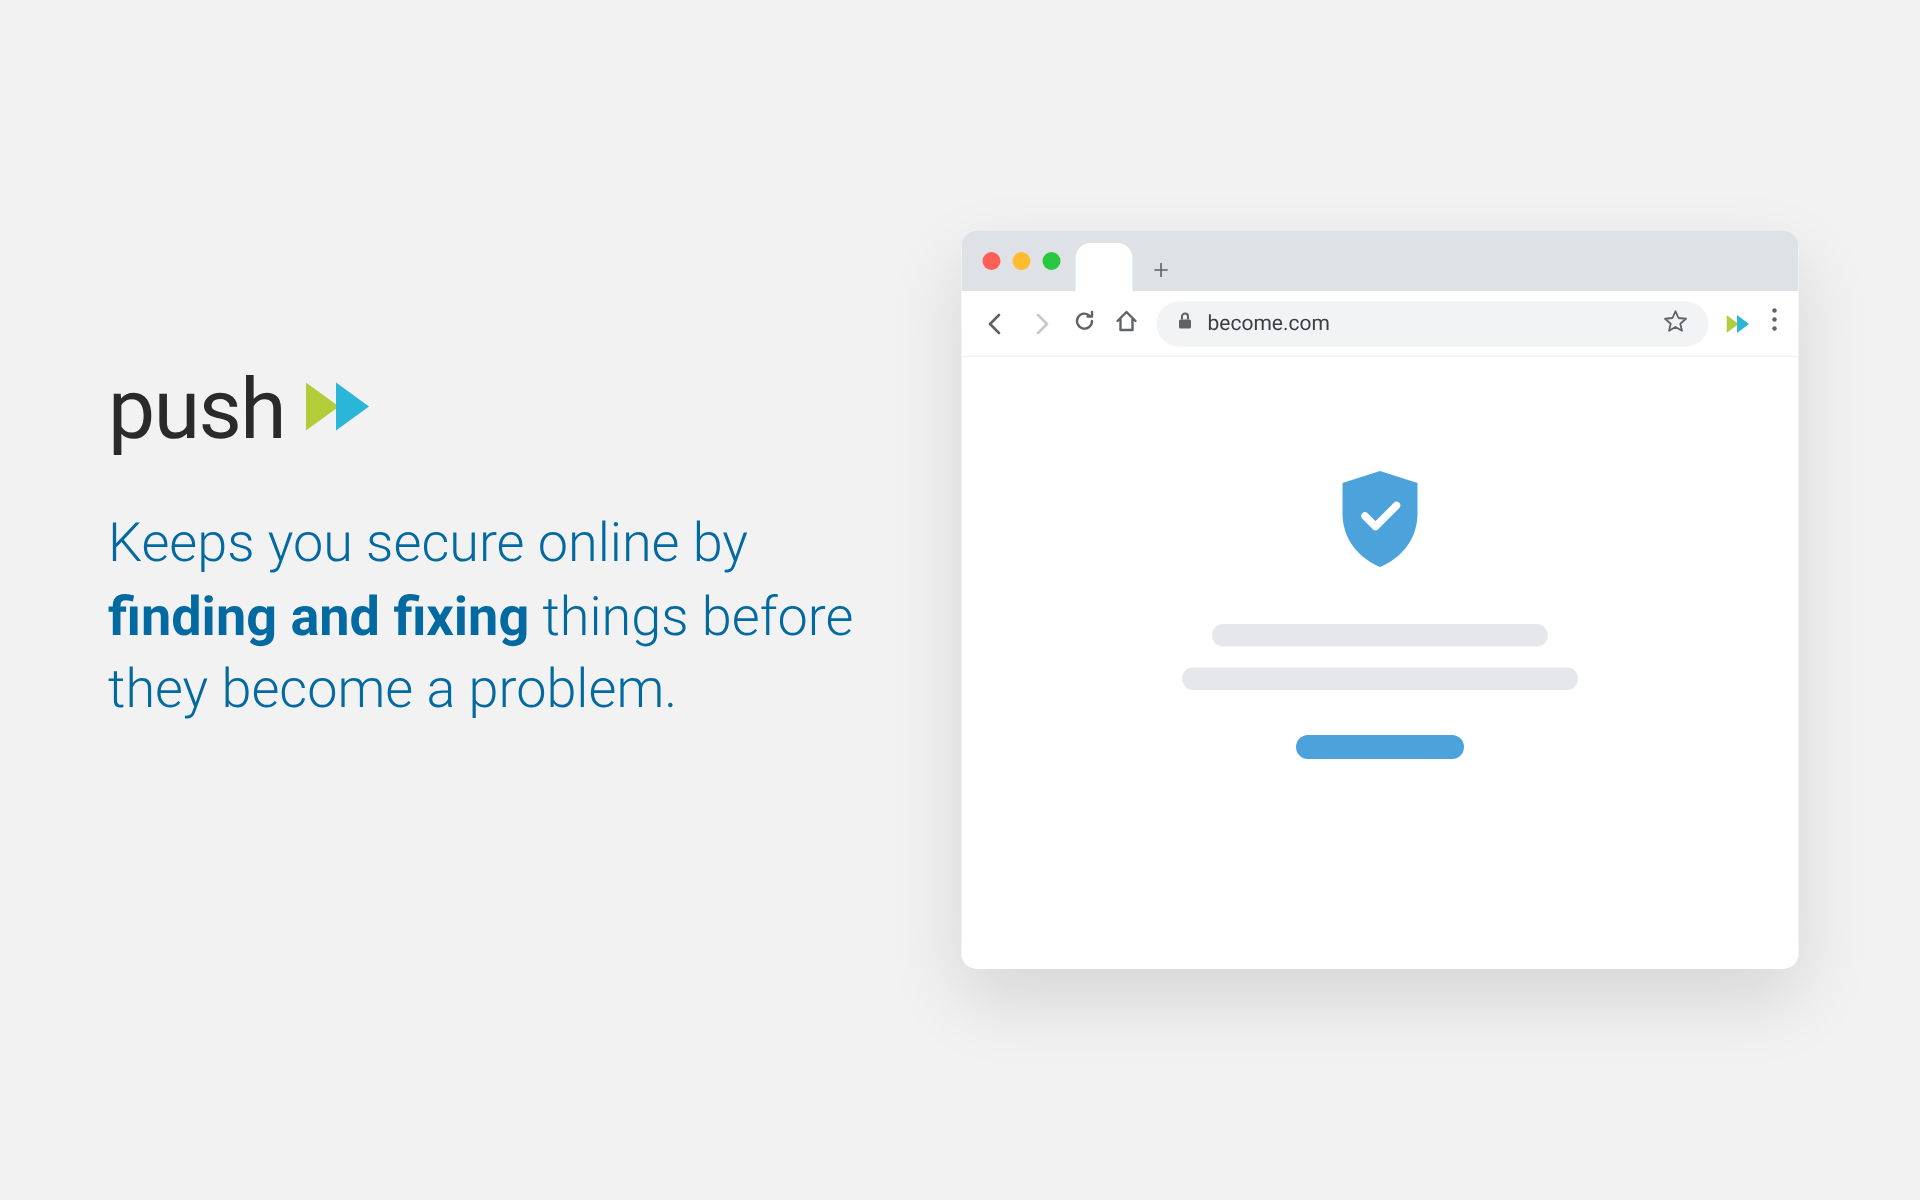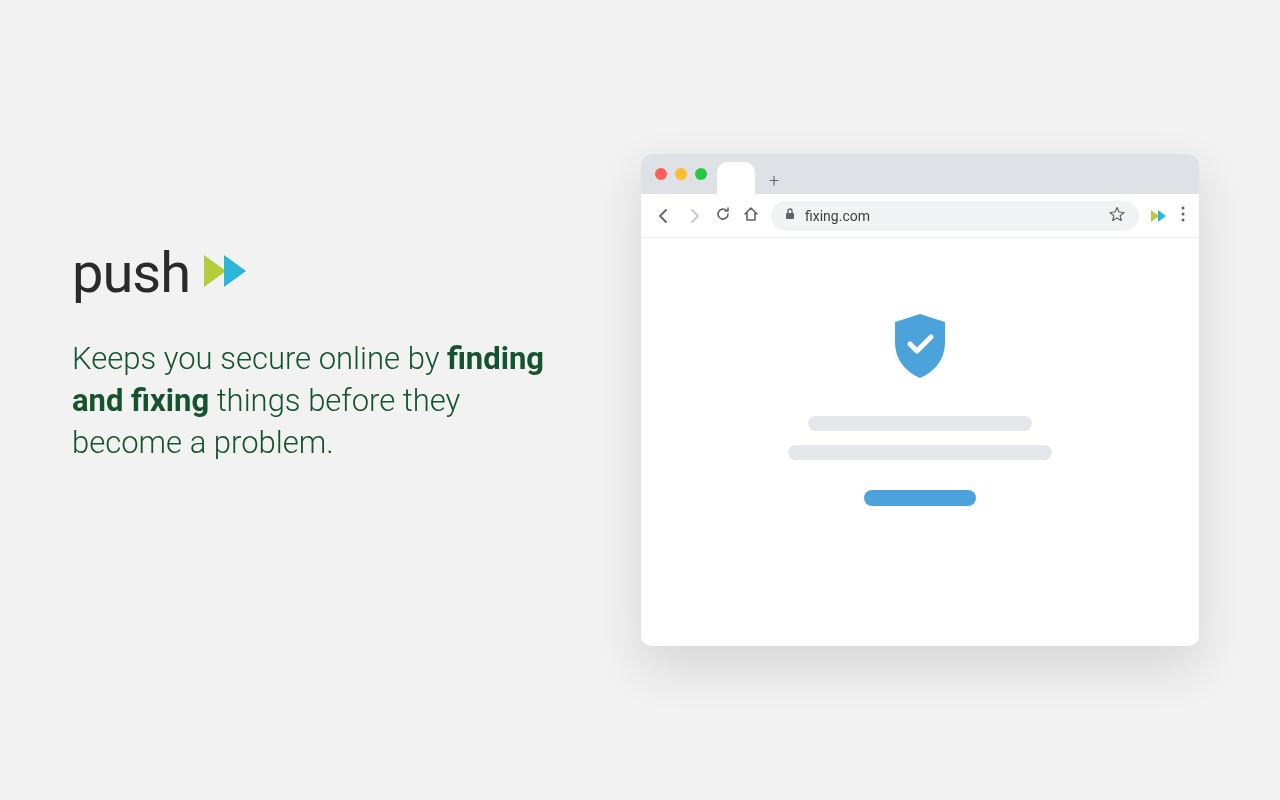--- a/index.html
+++ b/index.html
@@ -23,23 +23,23 @@
     gap: 14px;
     margin-bottom: 32px;
   }
   .logo-text {
     font-size: 56px;
     font-weight: 400;
     color: #2a2a2a;
     letter-spacing: -1px;
   }
   .tagline {
-    font-size: 31px;
+    font-size: 36px;
     line-height: 1.35;
-    color: #14532d;
+    color: #0369a1;
     font-weight: 300;
   }
   .tagline .bold {
     font-weight: 700;
   }
   .browser {
     position: absolute;
     left: 641px;
     top: 154px;
     width: 558px;
@@ -195,21 +195,21 @@
           <path d="M2 8 L8 2 L14 8 M4 7 L4 14 L12 14 L12 7" stroke="#5f6368" stroke-width="1.6" fill="none" stroke-linecap="round" stroke-linejoin="round"></path>
         </svg>
     </span>
     <div class="address-bar">
       <span class="lock-icon">
         <svg width="10" height="12" viewBox="0 0 10 12">
             <rect x="1" y="5" width="8" height="6" rx="1" fill="#5f6368"></rect>
             <path d="M3 5 V3 a2 2 0 0 1 4 0 V5" stroke="#5f6368" stroke-width="1.4" fill="none"></path>
           </svg>
       </span>
-      <span class="url">fixing.com</span>
+      <span class="url">become.com</span>
       <span class="star-icon">
         <svg width="16" height="16" viewBox="0 0 16 16">
             <path d="M8 1.5 L10 6 L15 6.5 L11.2 9.8 L12.3 14.5 L8 12 L3.7 14.5 L4.8 9.8 L1 6.5 L6 6 Z" stroke="#5f6368" stroke-width="1.2" fill="none" stroke-linejoin="round"></path>
           </svg>
       </span>
     </div>
     <span class="ext-icon">
       <svg width="18" height="14" viewBox="0 0 18 14">
         <polygon points="0,1 0,13 8,7" fill="#b3cc3a"></polygon>
         <polygon points="7,1 7,13 15,7" fill="#2ab5d9"></polygon>

